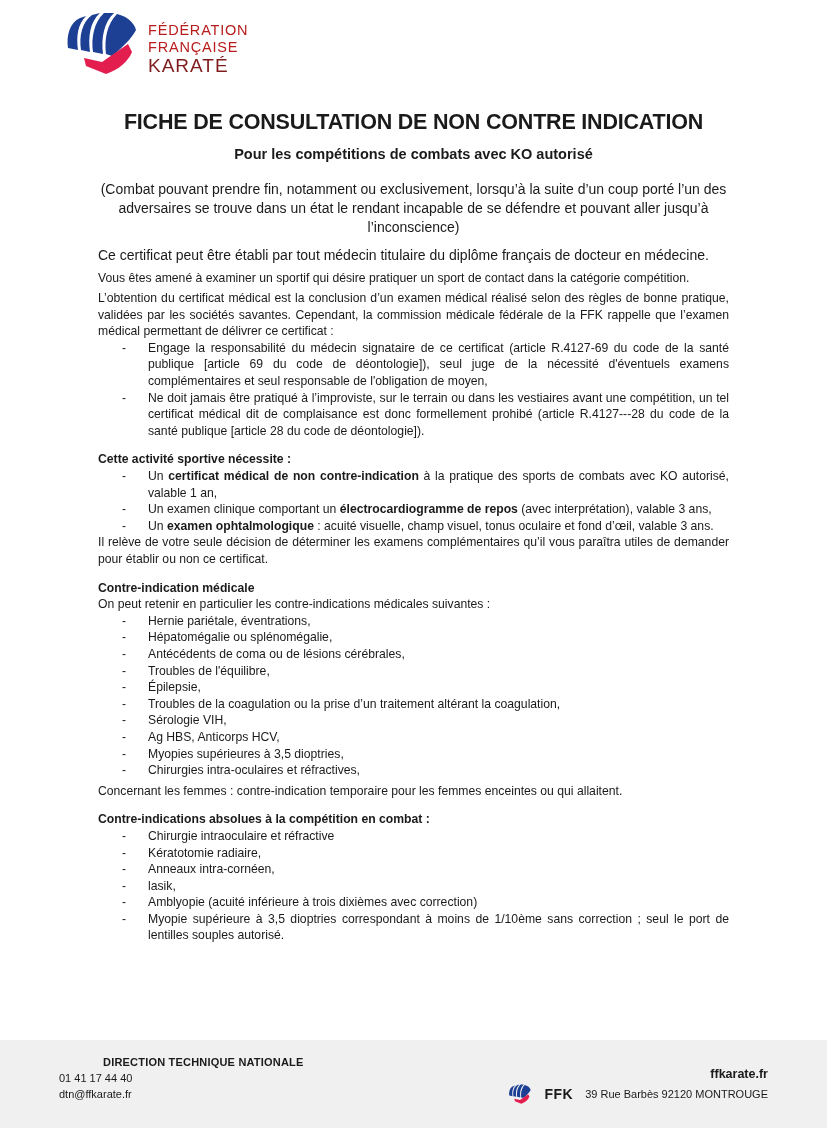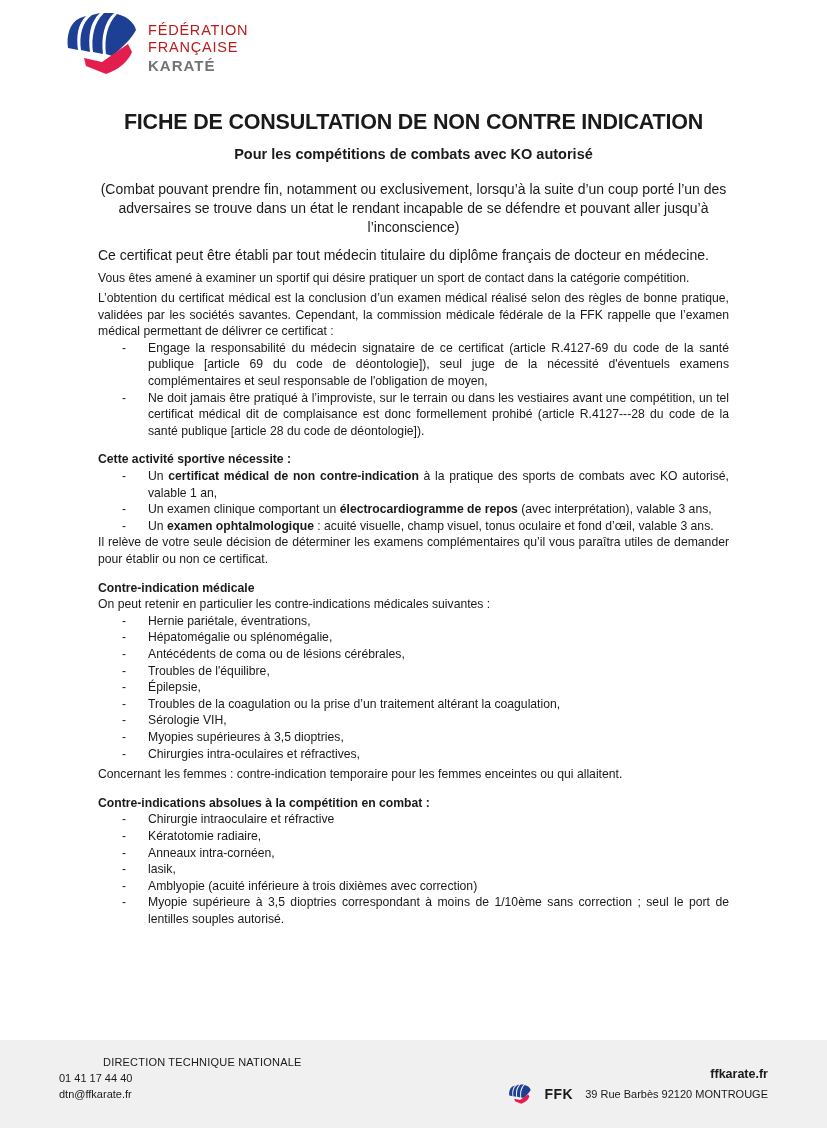--- a/index.html
+++ b/index.html
@@ -1,42 +1,42 @@
 <!DOCTYPE html>
 <html><head>
   <meta charset="utf-8">
   <style>
     html, body { margin: 0; padding: 0; background: #ffffff; }
     body { width: 827px; height: 1128px; position: relative; font-family: "Liberation Sans", sans-serif; color: #1a1a1a; overflow: hidden; }
     .logo { position: absolute; left: 62px; top: 8px; width: 190px; height: 70px; }
     .logo svg { position: absolute; left: 0; top: 0; }
     .logo-text { position: absolute; left: 86px; top: 14px; line-height: 17px; }
     .logo-text .l1, .logo-text .l2 { font-size: 14.5px; letter-spacing: 0.8px; color: #b91c1c; display: block; }
-    .logo-text .l3 { font-size: 15px; font-weight: bold; letter-spacing: 1px; color: #737373; display: block; line-height: 20px; }
+    .logo-text .l3 { font-size: 19px; font-weight: normal; letter-spacing: 1px; color: #7f1d1d; display: block; line-height: 20px; }
 
     .content { position: absolute; left: 98px; width: 631px; top: 100px; }
     .title { text-align: center; font-weight: bold; font-size: 21.5px; letter-spacing: -0.2px; margin: 8px; line-height: 28px; }
     .subtitle { text-align: center; font-weight: bold; font-size: 14.5px; margin: 2px 0 16px 0; line-height: 20px; }
     .note { text-align: center; font-size: 14px; line-height: 19px; margin: 8px 0 0 0; }
     .intro { font-size: 14px; line-height: 19.5px; margin: 9px 0 0 0; text-align: justify; }
 
     .p { font-size: 12.2px; line-height: 16.6px; margin: 0; text-align: justify; }
     .mt-greet { margin-top: 22px; }
     .mt4 { margin-top: 4px; }
     .mt6 { margin-top: 6px; }
     .mt8 { margin-top: 8px; }
     .mt10 { margin-top: 10px; }
     .bold { font-weight: bold; margin-top: 12px; }
     ul.dash { list-style: none; margin: 0; padding: 0; }
     ul.dash li { position: relative; padding-left: 50px; font-size: 12.2px; line-height: 16.6px; text-align: justify; }
     ul.dash li::before { content: "-"; position: absolute; left: 24px; top: 0; }
 
     .footer { position: absolute; left: 0; top: 1040px; width: 827px; height: 88px; background: #f0f0f0; }
     .footer-left { position: absolute; left: 59px; top: 14px; font-size: 11px; line-height: 16px; color: #1a1a1a; }
-    .footer-left .dtn { font-weight: normal; letter-spacing: 0.2px; padding-left: 44px; }
+    .footer-left .dtn { font-weight: bold; letter-spacing: 0.2px; padding-left: 44px; }
     .footer-right { position: absolute; right: 59px; top: 26px; text-align: right; }
     .footer-right .site { font-weight: bold; font-size: 12.5px; line-height: 16px; display: block; }
     .footer-right .addr-row { display: flex; align-items: center; justify-content: flex-end; margin-top: 1px; gap: 8px; }
     .footer-right .ffk { font-weight: bold; font-size: 14px; margin-left: 3px; margin-right: 4px; letter-spacing: 0.5px; }
     .footer-right .addr { font-size: 11px; }
   </style>
 </head>
 <body>
 
 <div class="logo">
@@ -78,20 +78,21 @@
   <p class="p bold mt6">Contre-indication médicale</p>
   <p class="p">On peut retenir en particulier les contre-indications médicales suivantes :</p>
   <ul class="dash">
     <li>Hernie pariétale, éventrations,</li>
     <li>Hépatomégalie ou splénomégalie,</li>
     <li>Antécédents de coma ou de lésions cérébrales,</li>
     <li>Troubles de l'équilibre,</li>
     <li>Épilepsie,</li>
     <li>Troubles de la coagulation ou la prise d’un traitement altérant la coagulation,</li>
     <li>Sérologie VIH,</li>
+    <li>Ag HBS, Anticorps HCV,</li>
     <li>Myopies supérieures à 3,5 dioptries,</li>
     <li>Chirurgies intra-oculaires et réfractives,</li>
   </ul>
   <p class="p mt4">Concernant les femmes : contre-indication temporaire pour les femmes enceintes ou qui allaitent.</p>
 
   <p class="p bold mt8">Contre-indications absolues à la compétition en combat :</p>
   <ul class="dash">
     <li>Chirurgie intraoculaire et réfractive</li>
     <li>Kératotomie radiaire,</li>
     <li>Anneaux intra-cornéen,</li>

